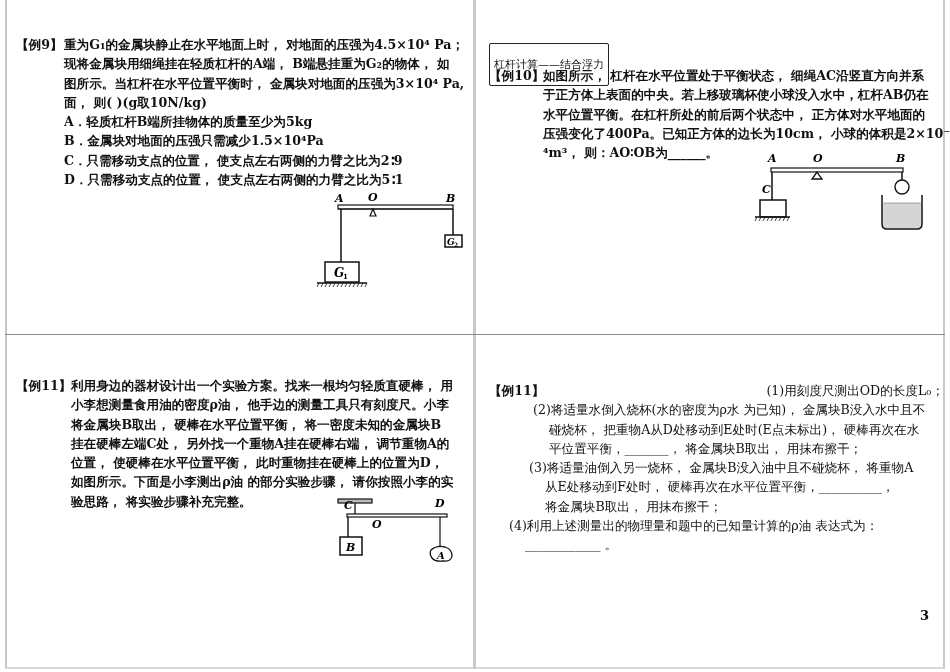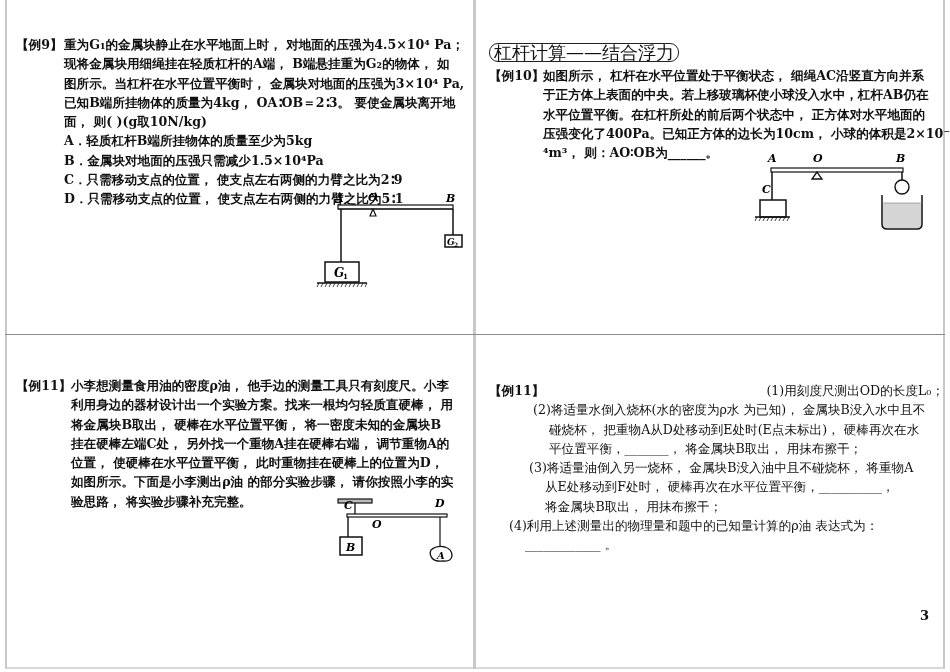--- a/index.html
+++ b/index.html
@@ -7,39 +7,38 @@
            font-family: "DejaVu Serif", "Liberation Serif", serif; color: #111; }
     .page { position: absolute; left: 5px; top: 0; width: 940px; height: 669px;
             border-left: 2px solid #c8c8c8; border-right: 2px solid #c8c8c8;
             border-bottom: 2px solid #d8d8d8; box-sizing: border-box; }
     .vdiv { position: absolute; left: 473px; top: 0; width: 3px; height: 669px; background: #c9c9c9; }
     .hdiv { position: absolute; left: 5px; top: 334px; width: 940px; height: 1px; background: #8a8a8a; }
     .q { position: absolute; font-size: 12.6px; line-height: 19.3px; font-weight: bold; }
     .tag { position: absolute; left: 0; top: 0; white-space: nowrap; }
     .line { display: block; white-space: nowrap; }
     .opt { display: block; white-space: nowrap; }
-    .topic-box { position: absolute; left: 489px; top: 43px; border: 1px solid #222; border-radius: 9px;
-                 padding: 0 4px; font-size: 18px; line-height: 17px; font-weight: normal; }
+    .topic-box { position: absolute; left: 489px; top: 43px; border: 1px solid #222; border-radius: 2px;
+                 padding: 12px 4px; font-size: 11px; line-height: 17px; font-weight: normal; }
     .pagenum { position: absolute; left: 920px; top: 608px; font-size: 13px; font-weight: bold; }
     svg text { font-family: "DejaVu Serif", "Liberation Serif", serif; font-style: italic; font-weight: bold; }
   </style>
 </head>
 <body>
 
 <div class="page"></div>
 <div class="vdiv"></div>
 <div class="hdiv"></div>
 
 <div class="q" style="left:16px; top:35px; width:455px;">
   <span class="tag">【例9】</span>
   <div style="margin-left:48px;">
     <span class="line">重为G₁的金属块静止在水平地面上时， 对地面的压强为4.5×10⁴ Pa；</span>
     <span class="line">现将金属块用细绳挂在轻质杠杆的A端， B端悬挂重为G₂的物体， 如</span>
     <span class="line">图所示。当杠杆在水平位置平衡时， 金属块对地面的压强为3×10⁴ Pa,</span>
-    <span class="line">已知B端所挂物体的质量为4kg， OA∶OB＝2∶3。 要使金属块离开地</span>
     <span class="line">面， 则(      )(g取10N/kg)</span>
     <span class="opt">A．轻质杠杆B端所挂物体的质量至少为5kg</span>
     <span class="opt">B．金属块对地面的压强只需减少1.5×10⁴Pa</span>
     <span class="opt">C．只需移动支点的位置， 使支点左右两侧的力臂之比为2∶9</span>
     <span class="opt">D．只需移动支点的位置， 使支点左右两侧的力臂之比为5∶1</span>
   </div>
 </div>
 
 <svg style="position:absolute; left:305px; top:190px;" width="170" height="100" viewBox="0 0 170 100">
   <rect x="33" y="15" width="115" height="4" fill="none" stroke="#111" stroke-width="1.2"></rect>
@@ -111,22 +110,22 @@
   <line x1="132" y1="55" x2="172" y2="55" stroke="#777" stroke-width="0.6"></line>
   <text x="18" y="14" font-size="11">A</text>
   <text x="63" y="14" font-size="11">O</text>
   <text x="146" y="14" font-size="11">B</text>
   <text x="12" y="45" font-size="11">C</text>
 </svg>
 
 <div class="q" style="left:16px; top:376px; width:455px;">
   <span class="tag">【例11】</span>
   <div style="margin-left:55px;">
+    <span class="line">利用身边的器材设计出一个实验方案。找来一根均匀轻质直硬棒， 用</span>
     <span class="line">小李想测量食用油的密度ρ油， 他手边的测量工具只有刻度尺。小李</span>
-    <span class="line">利用身边的器材设计出一个实验方案。找来一根均匀轻质直硬棒， 用</span>
     <span class="line">将金属块B取出， 硬棒在水平位置平衡， 将一密度未知的金属块B</span>
     <span class="line">挂在硬棒左端C处， 另外找一个重物A挂在硬棒右端， 调节重物A的</span>
     <span class="line">位置， 使硬棒在水平位置平衡， 此时重物挂在硬棒上的位置为D，</span>
     <span class="line">如图所示。下面是小李测出ρ油 的部分实验步骤， 请你按照小李的实</span>
     <span class="line">验思路， 将实验步骤补充完整。</span>
   </div>
 </div>
 
 <svg style="position:absolute; left:325px; top:492px;" width="145" height="75" viewBox="0 0 145 75">
   <rect x="13" y="7" width="34" height="4" fill="#bbb" stroke="#111" stroke-width="1.2"></rect>

